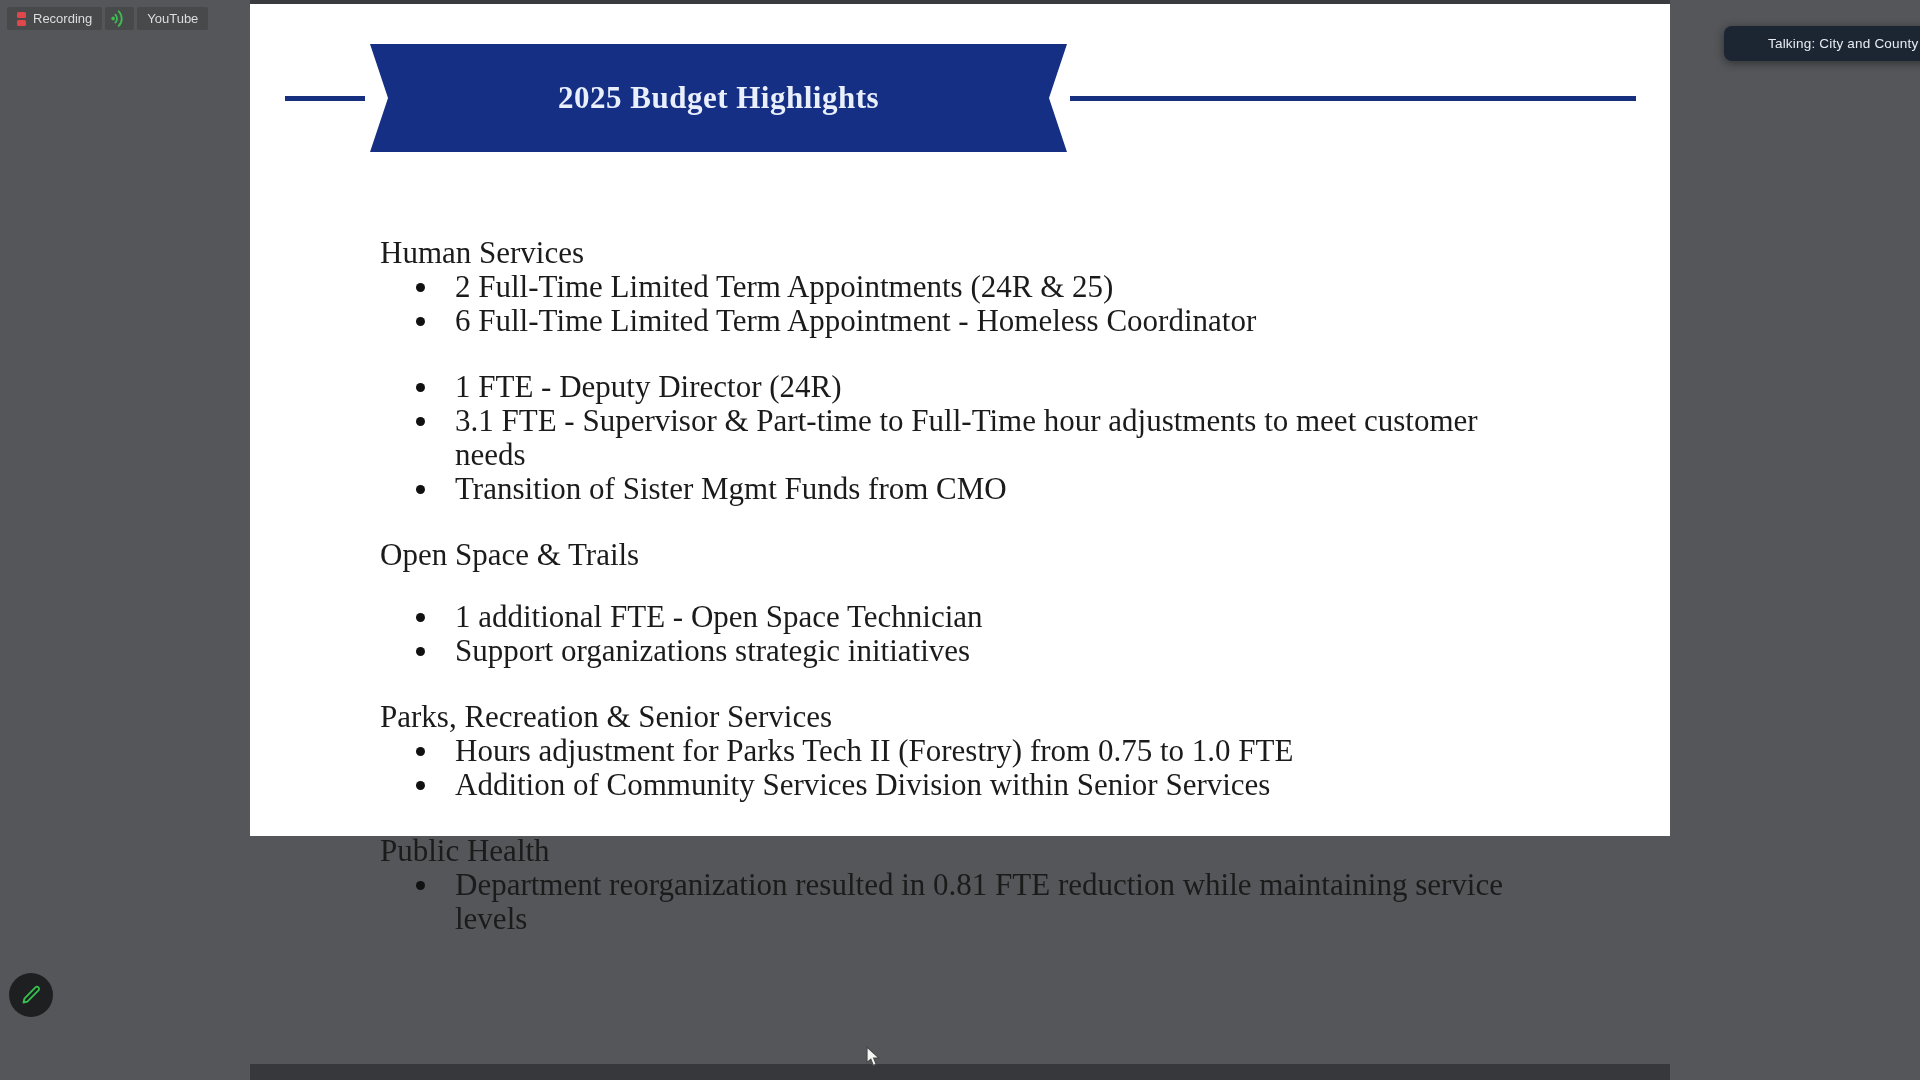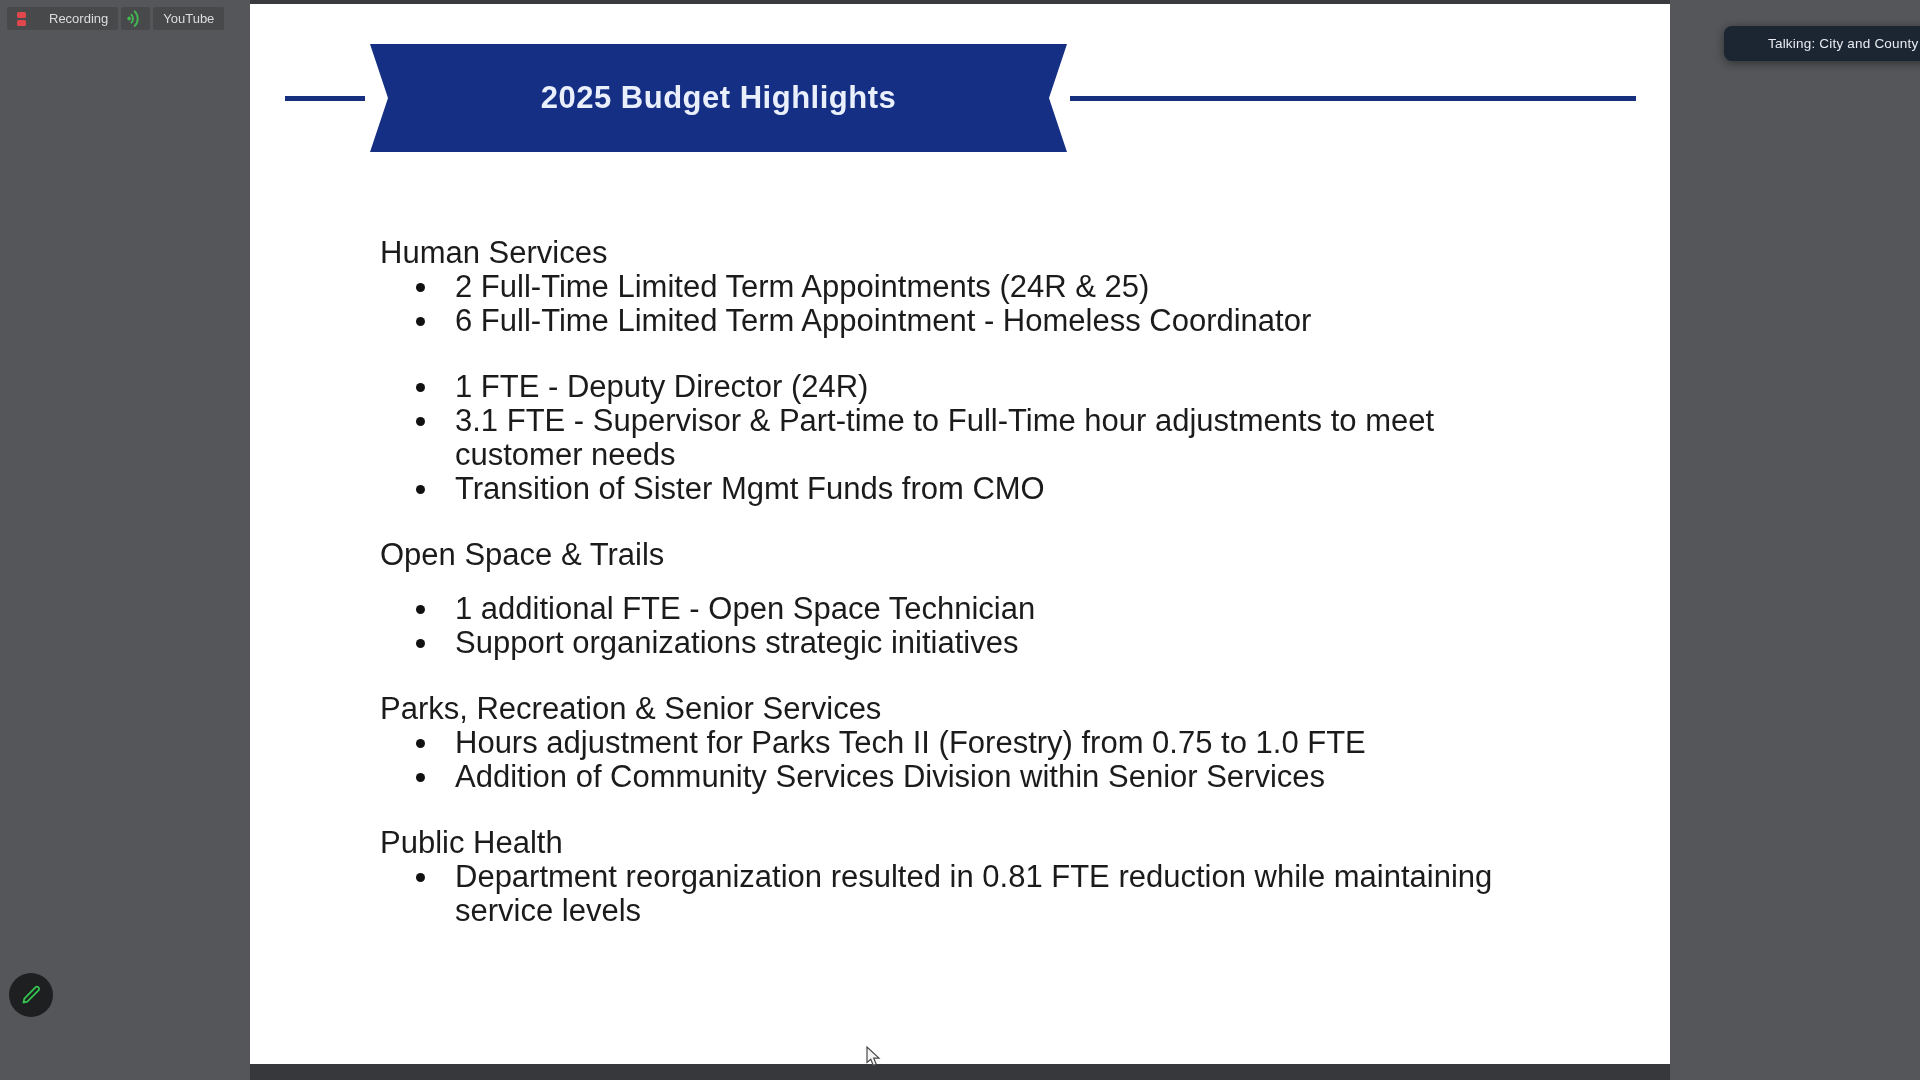--- a/index.html
+++ b/index.html
@@ -8,51 +8,51 @@
     --record-red:#e0474c; --stream-green:#3fb950; --pencil-green:#35c24e;
     --talking-bg:#1c2532; --talking-text:#e8ecf2; --pencil-btn-bg:#1d1f21;
     --edge-strip:#3a3b3e;
   }
   *{margin:0;padding:0;box-sizing:border-box;}
   html,body{width:1920px;height:1080px;overflow:hidden;}
   body{background:var(--page-bg);font-family:"Liberation Sans",sans-serif;position:relative;}
 
   
   .slide-top-strip{position:absolute;left:250px;top:0;width:1420px;height:4px;background:var(--edge-strip);}
-  .slide{position:absolute;left:250px;top:4px;width:1420px;height:1060px;background:var(--slide-bg);}
+  .slide{position:absolute;left:250px;top:4px;width:1420px;height:832px;background:var(--slide-bg);font-family:Liberation Serif, serif;}
   .slide-bottom-strip{position:absolute;left:250px;top:1064px;width:1420px;height:16px;background:#37383b;}
 
   
   .title-line{position:absolute;top:92px;height:5px;background:var(--line-blue);}
   .title-line.left{left:35px;width:80px;}
   .title-line.right{left:820px;width:566px;}
   .banner{
     position:absolute;left:120px;top:40px;width:697px;height:108px;
     background:var(--banner-blue);
     clip-path:polygon(0 0,100% 0,calc(100% - 18px) 50%,100% 100%,0 100%,18px 50%);
     display:flex;align-items:center;justify-content:center;
   }
   .banner-title{color:var(--title-text);font-size:31px;font-weight:bold;letter-spacing:.5px;}
 
   
   .content{position:absolute;left:130px;top:232px;width:1160px;color:var(--body-text);font-size:31px;line-height:34px;}
   .section{margin-bottom:32px;}
   .sec-heading{line-height:34px;}
-  .sec-heading.extra-gap{margin-bottom:20px;}
+  .sec-heading.extra-gap{margin-bottom:28px;}
   .sec-list{list-style:none;}
   .sec-list li{position:relative;padding-left:75px;max-width:1155px;}
   .sec-list li::before{
     content:"";position:absolute;left:36px;top:13px;width:9px;height:9px;border-radius:50%;background:#111;
   }
 
   
   .rec-bar{position:absolute;left:7px;top:7px;display:flex;gap:3px;align-items:stretch;}
   .badge{
     background:var(--badge-bg);color:var(--badge-text);height:23px;border-radius:2px;
-    display:flex;align-items:center;gap:23px;padding:0 10px;font-size:13px;
+    display:flex;align-items:center;gap:7px;padding:0 10px;font-size:13px;
   }
   .rec-icon{display:flex;flex-direction:column;gap:2px;}
   .rec-icon span{display:block;width:9px;height:6px;background:var(--record-red);border-radius:1.5px;}
   .stream-badge{padding:0 7px;}
 
   
   .talking{
     position:absolute;left:1724px;top:26px;height:35px;width:260px;
     background:var(--talking-bg);color:var(--talking-text);
     border-radius:8px;display:flex;align-items:center;padding-left:44px;

